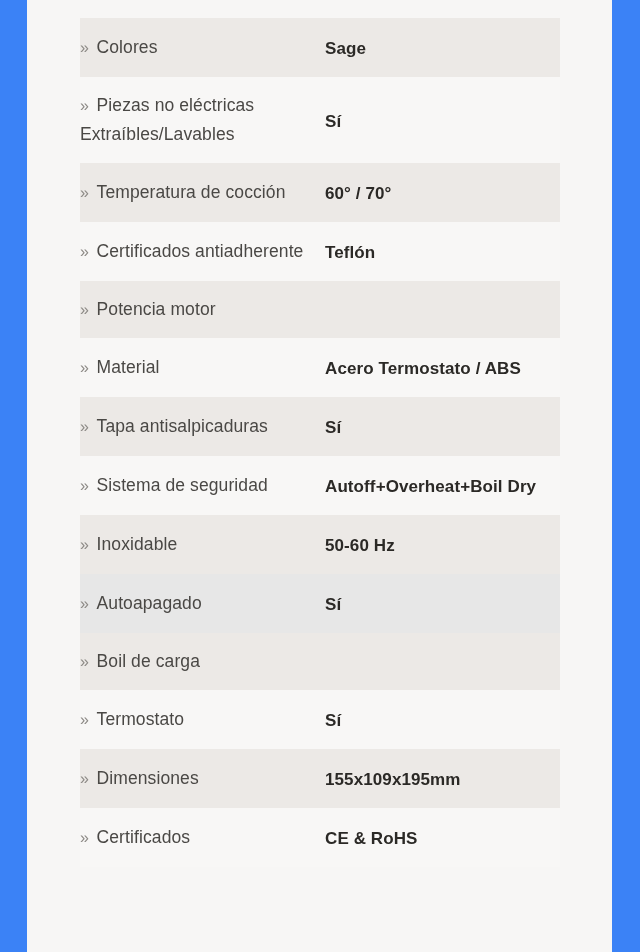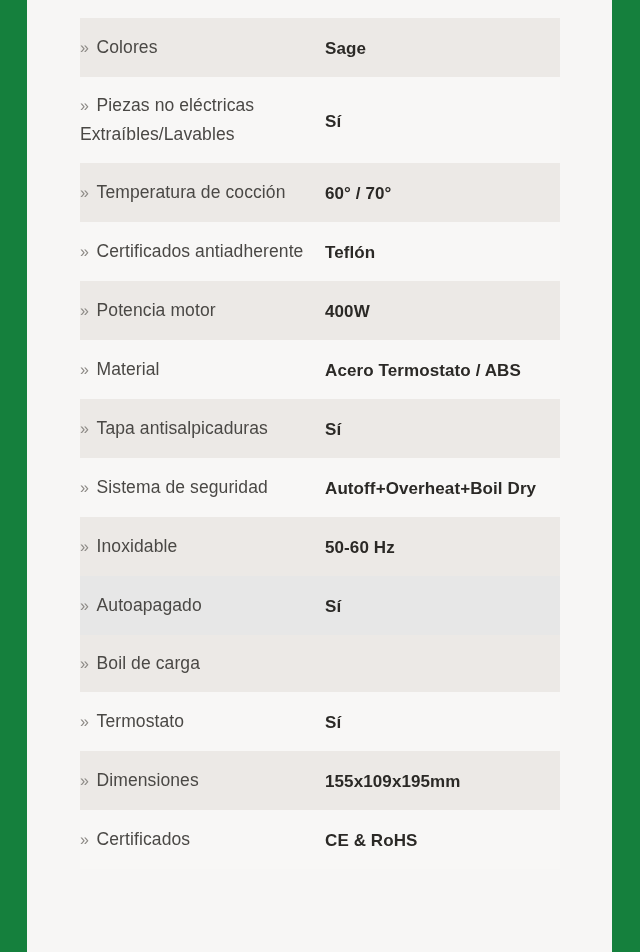--- a/index.html
+++ b/index.html
@@ -11,21 +11,21 @@
     height: 952px;
     background: #ffffff;
     font-family: "Liberation Sans", sans-serif;
     overflow: hidden;
   }
 
   #page {
     position: relative;
     width: 640px;
     height: 952px;
-    background: #15803d;
+    background: #3b82f6;
     overflow: hidden;
   }
 
   
   #canvas {
     position: absolute;
     left: 27px;
     top: 0;
     width: 585px;
     height: 952px;
@@ -109,21 +109,20 @@
         <div class="spec-row shaded">
           <div class="spec-label"><span class="chev">» </span><span>Temperatura de cocción</span></div>
           <div class="spec-value">60° / 70°</div>
         </div>
         <div class="spec-row plain">
           <div class="spec-label"><span class="chev">» </span><span>Certificados antiadherente</span></div>
           <div class="spec-value">Teflón</div>
         </div>
         <div class="spec-row shaded">
           <div class="spec-label"><span class="chev">» </span><span>Potencia motor</span></div>
-          <div class="spec-value">400W</div>
         </div>
         <div class="spec-row plain">
           <div class="spec-label"><span class="chev">» </span><span>Material</span></div>
           <div class="spec-value">Acero Termostato / ABS</div>
         </div>
         <div class="spec-row shaded">
           <div class="spec-label"><span class="chev">» </span><span>Tapa antisalpicaduras</span></div>
           <div class="spec-value">Sí</div>
         </div>
         <div class="spec-row plain">

